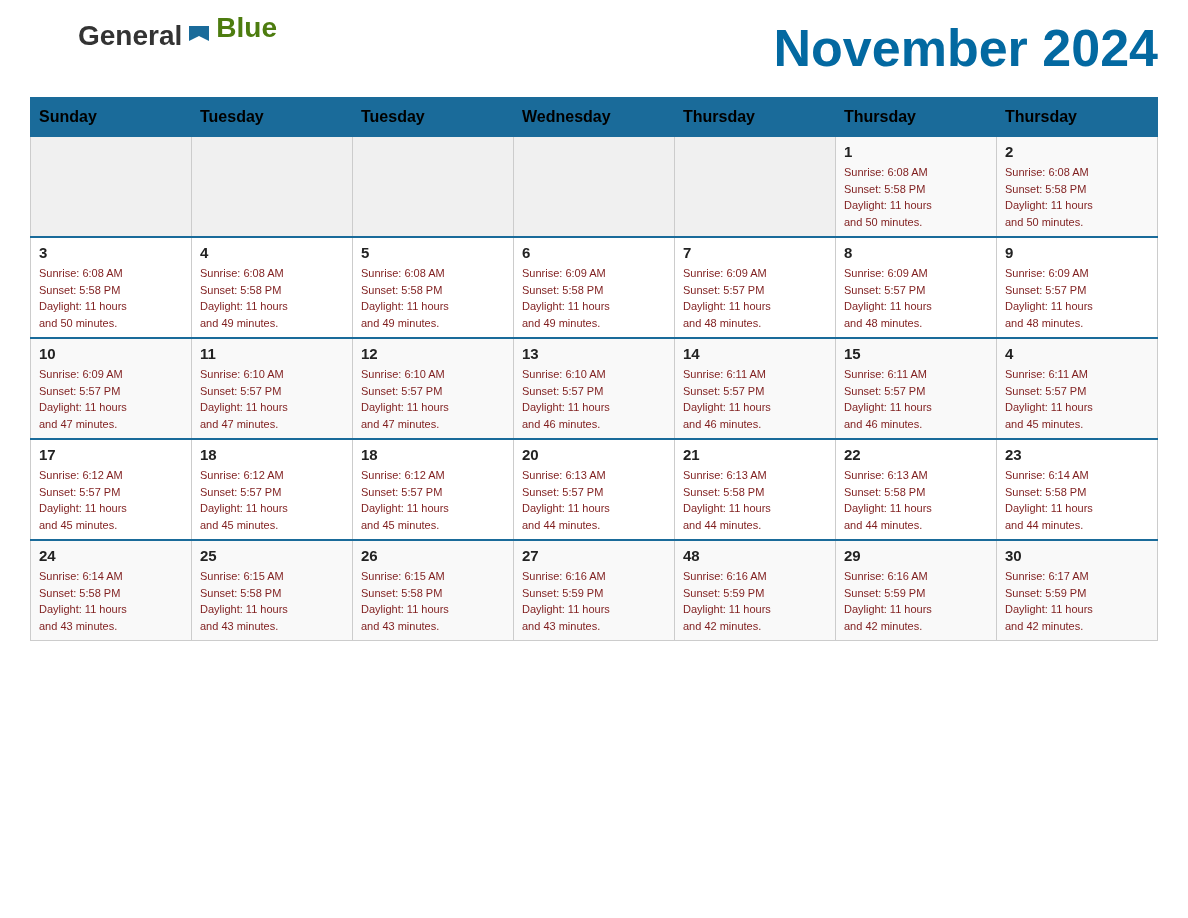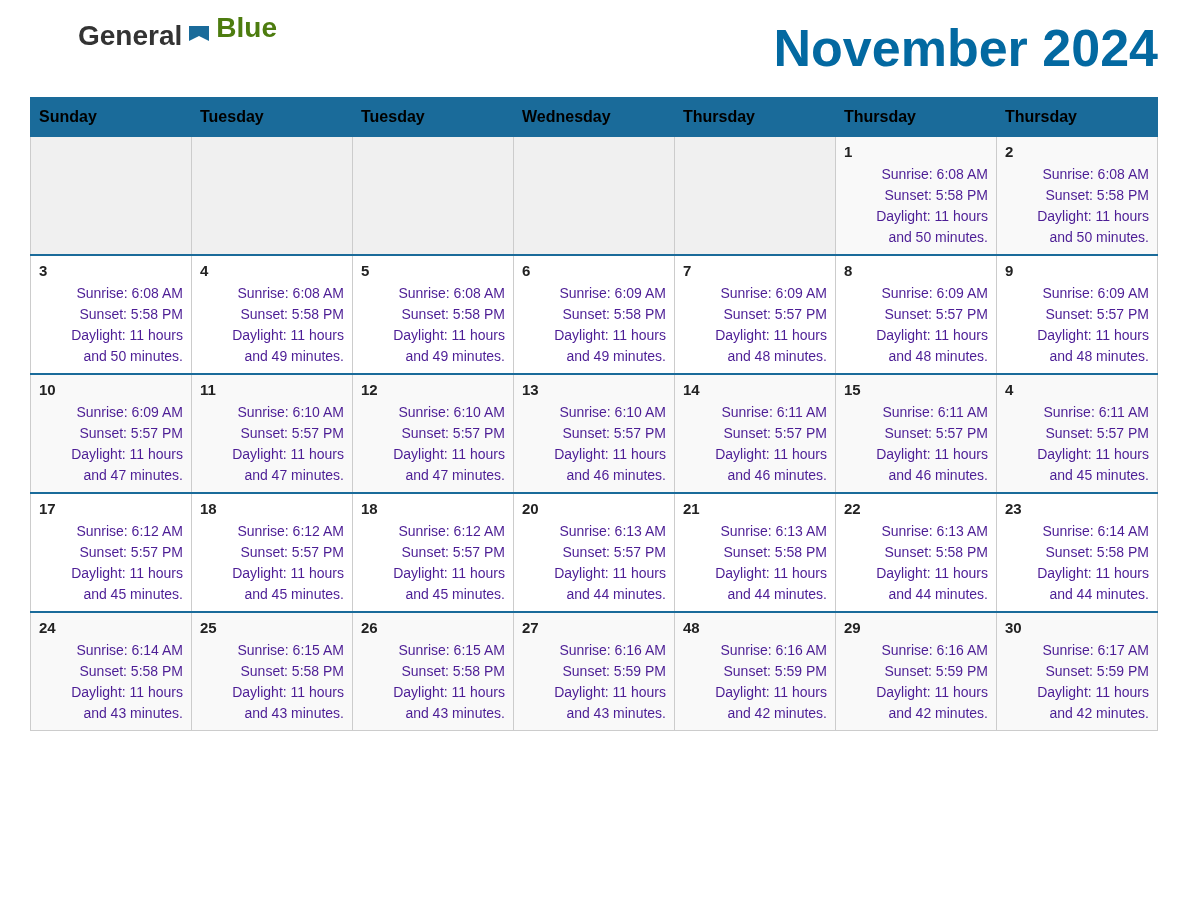--- a/index.html
+++ b/index.html
@@ -86,24 +86,23 @@
       background: #fff;
     }
     .day-number {
       font-size: 15px;
       font-weight: bold;
       color: #222;
       display: block;
       margin-bottom: 4px;
     }
     .day-info {
-      font-size: 14px;
-      color: #4c1d95;
+      font-size: 11px;
+      color: #7f1d1d;
       line-height: 1.5;
-      text-align: right;
     }
     .empty-cell {
       background: #f0f0f0 !important;
     }
     .row-border td {
       border-top: 2px solid #1a6b9a;
     }
   </style>
 </head>
 <body>

